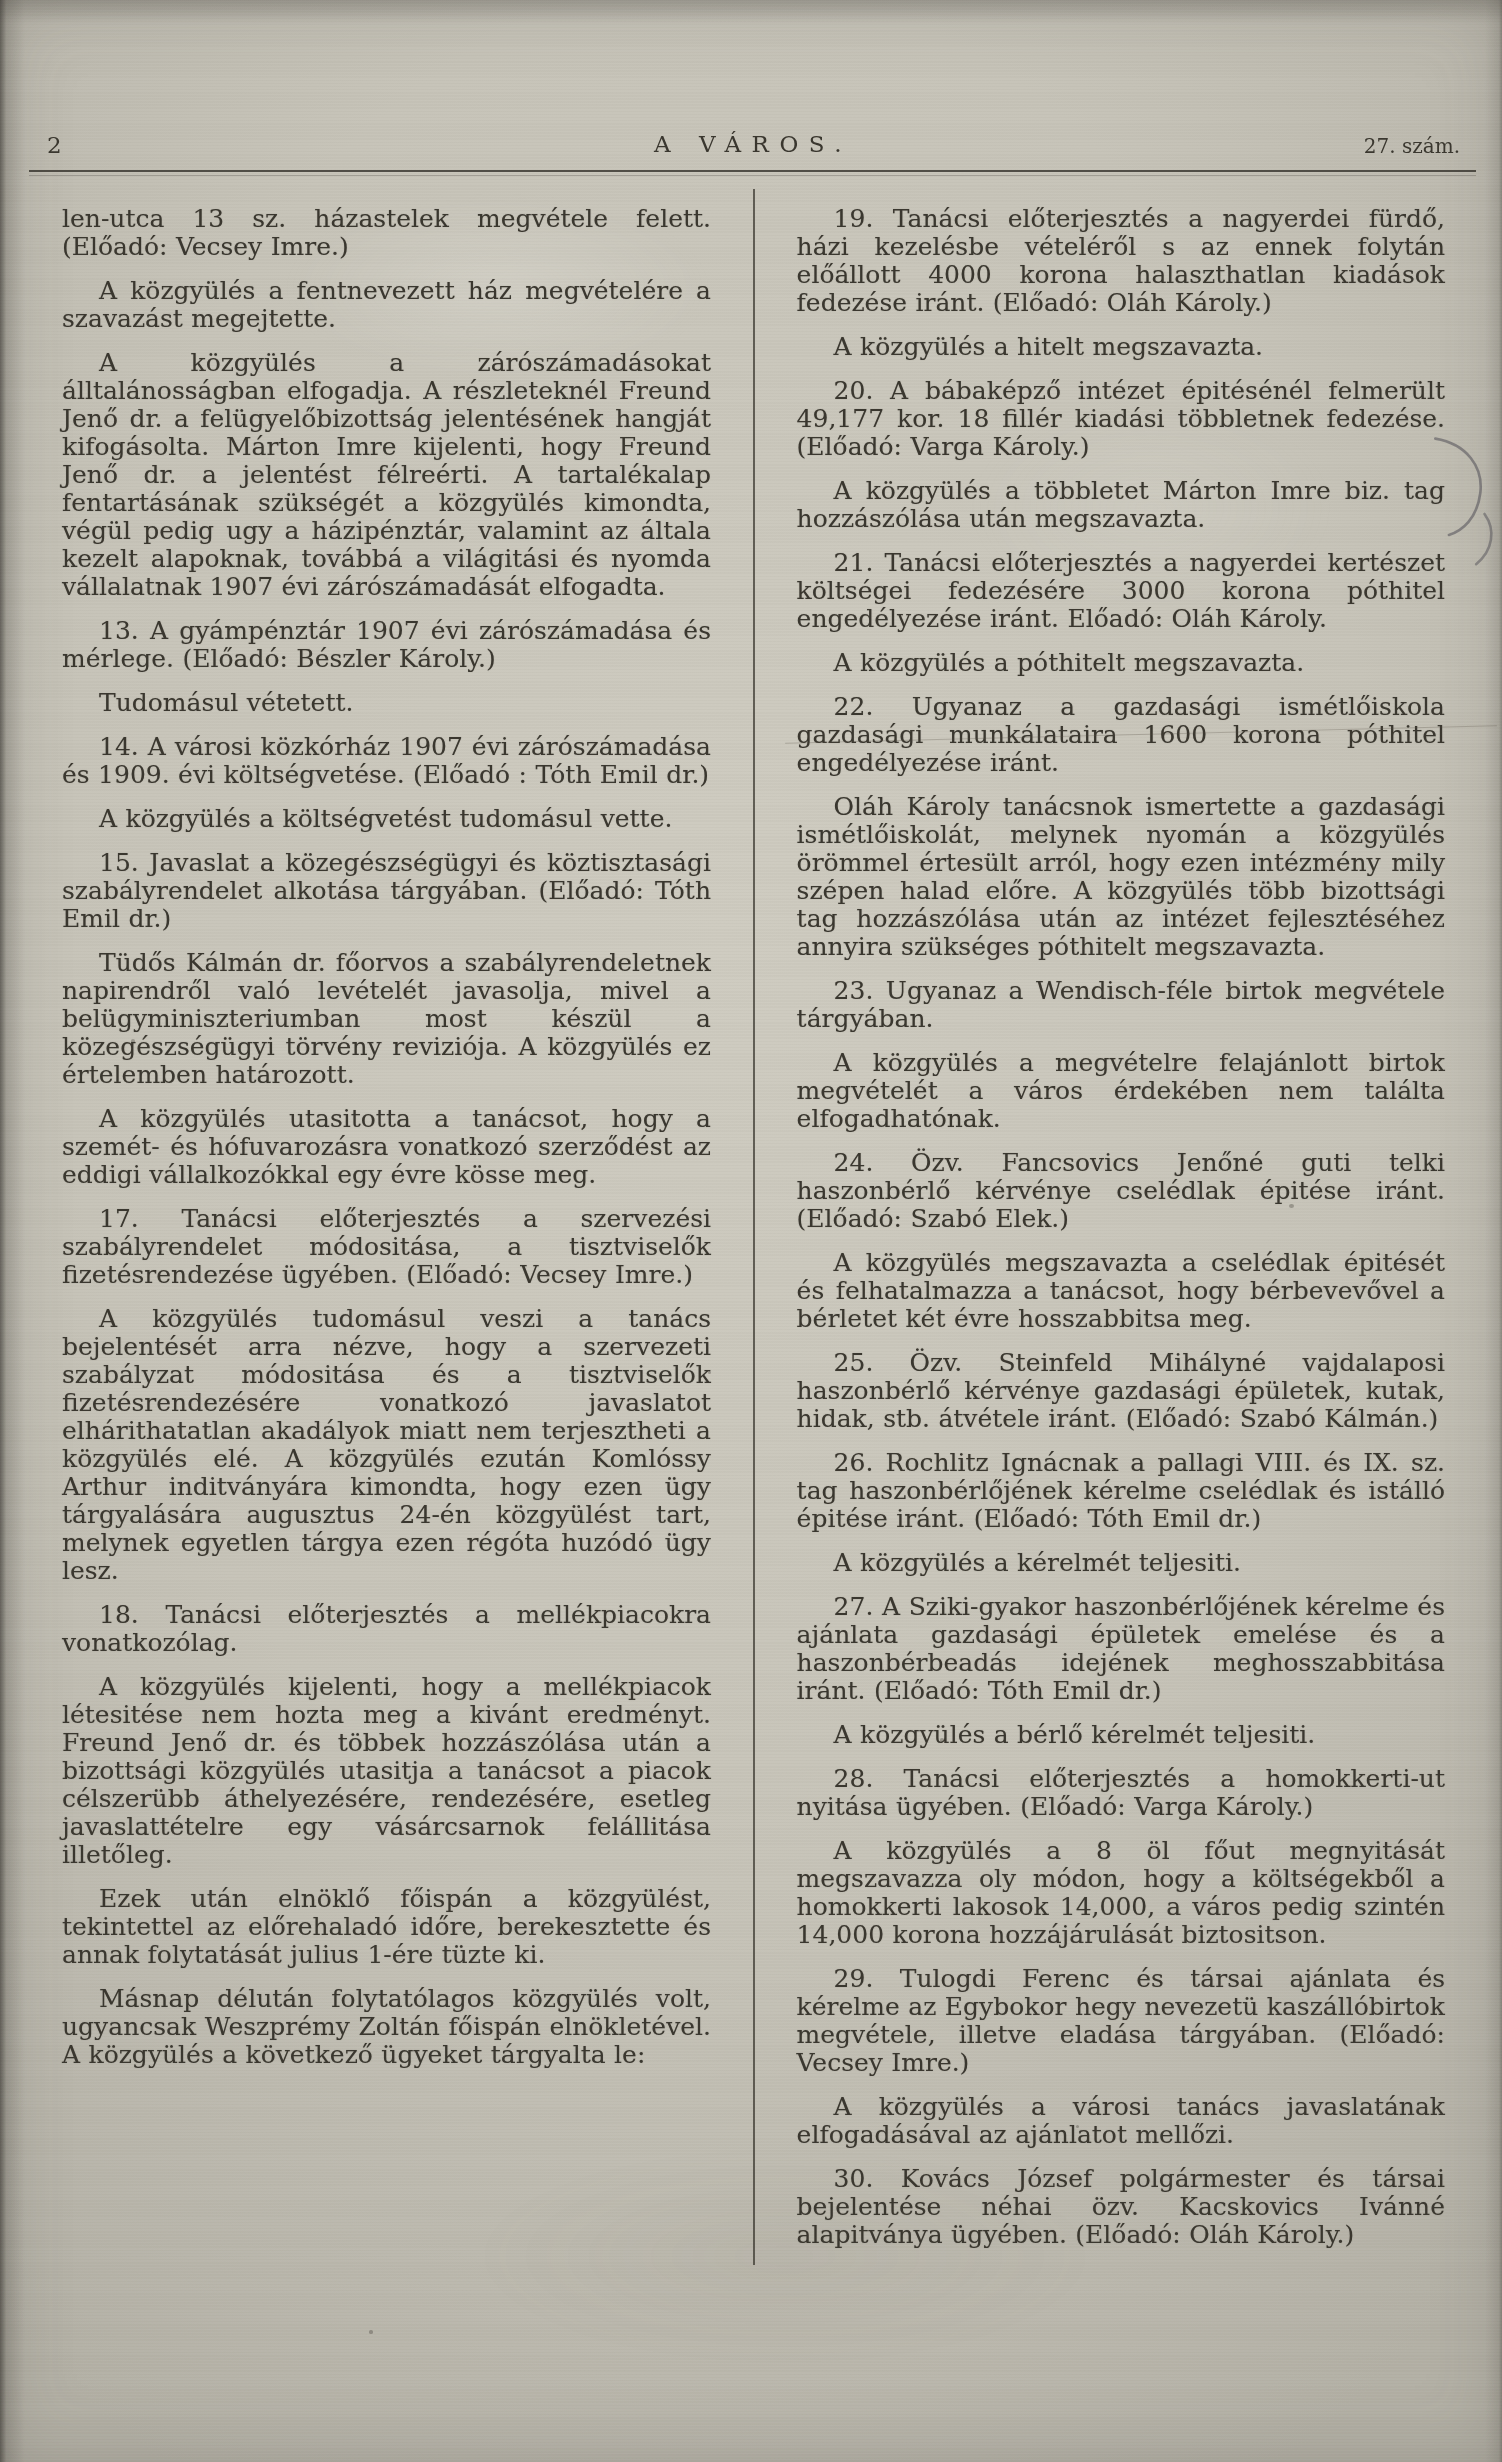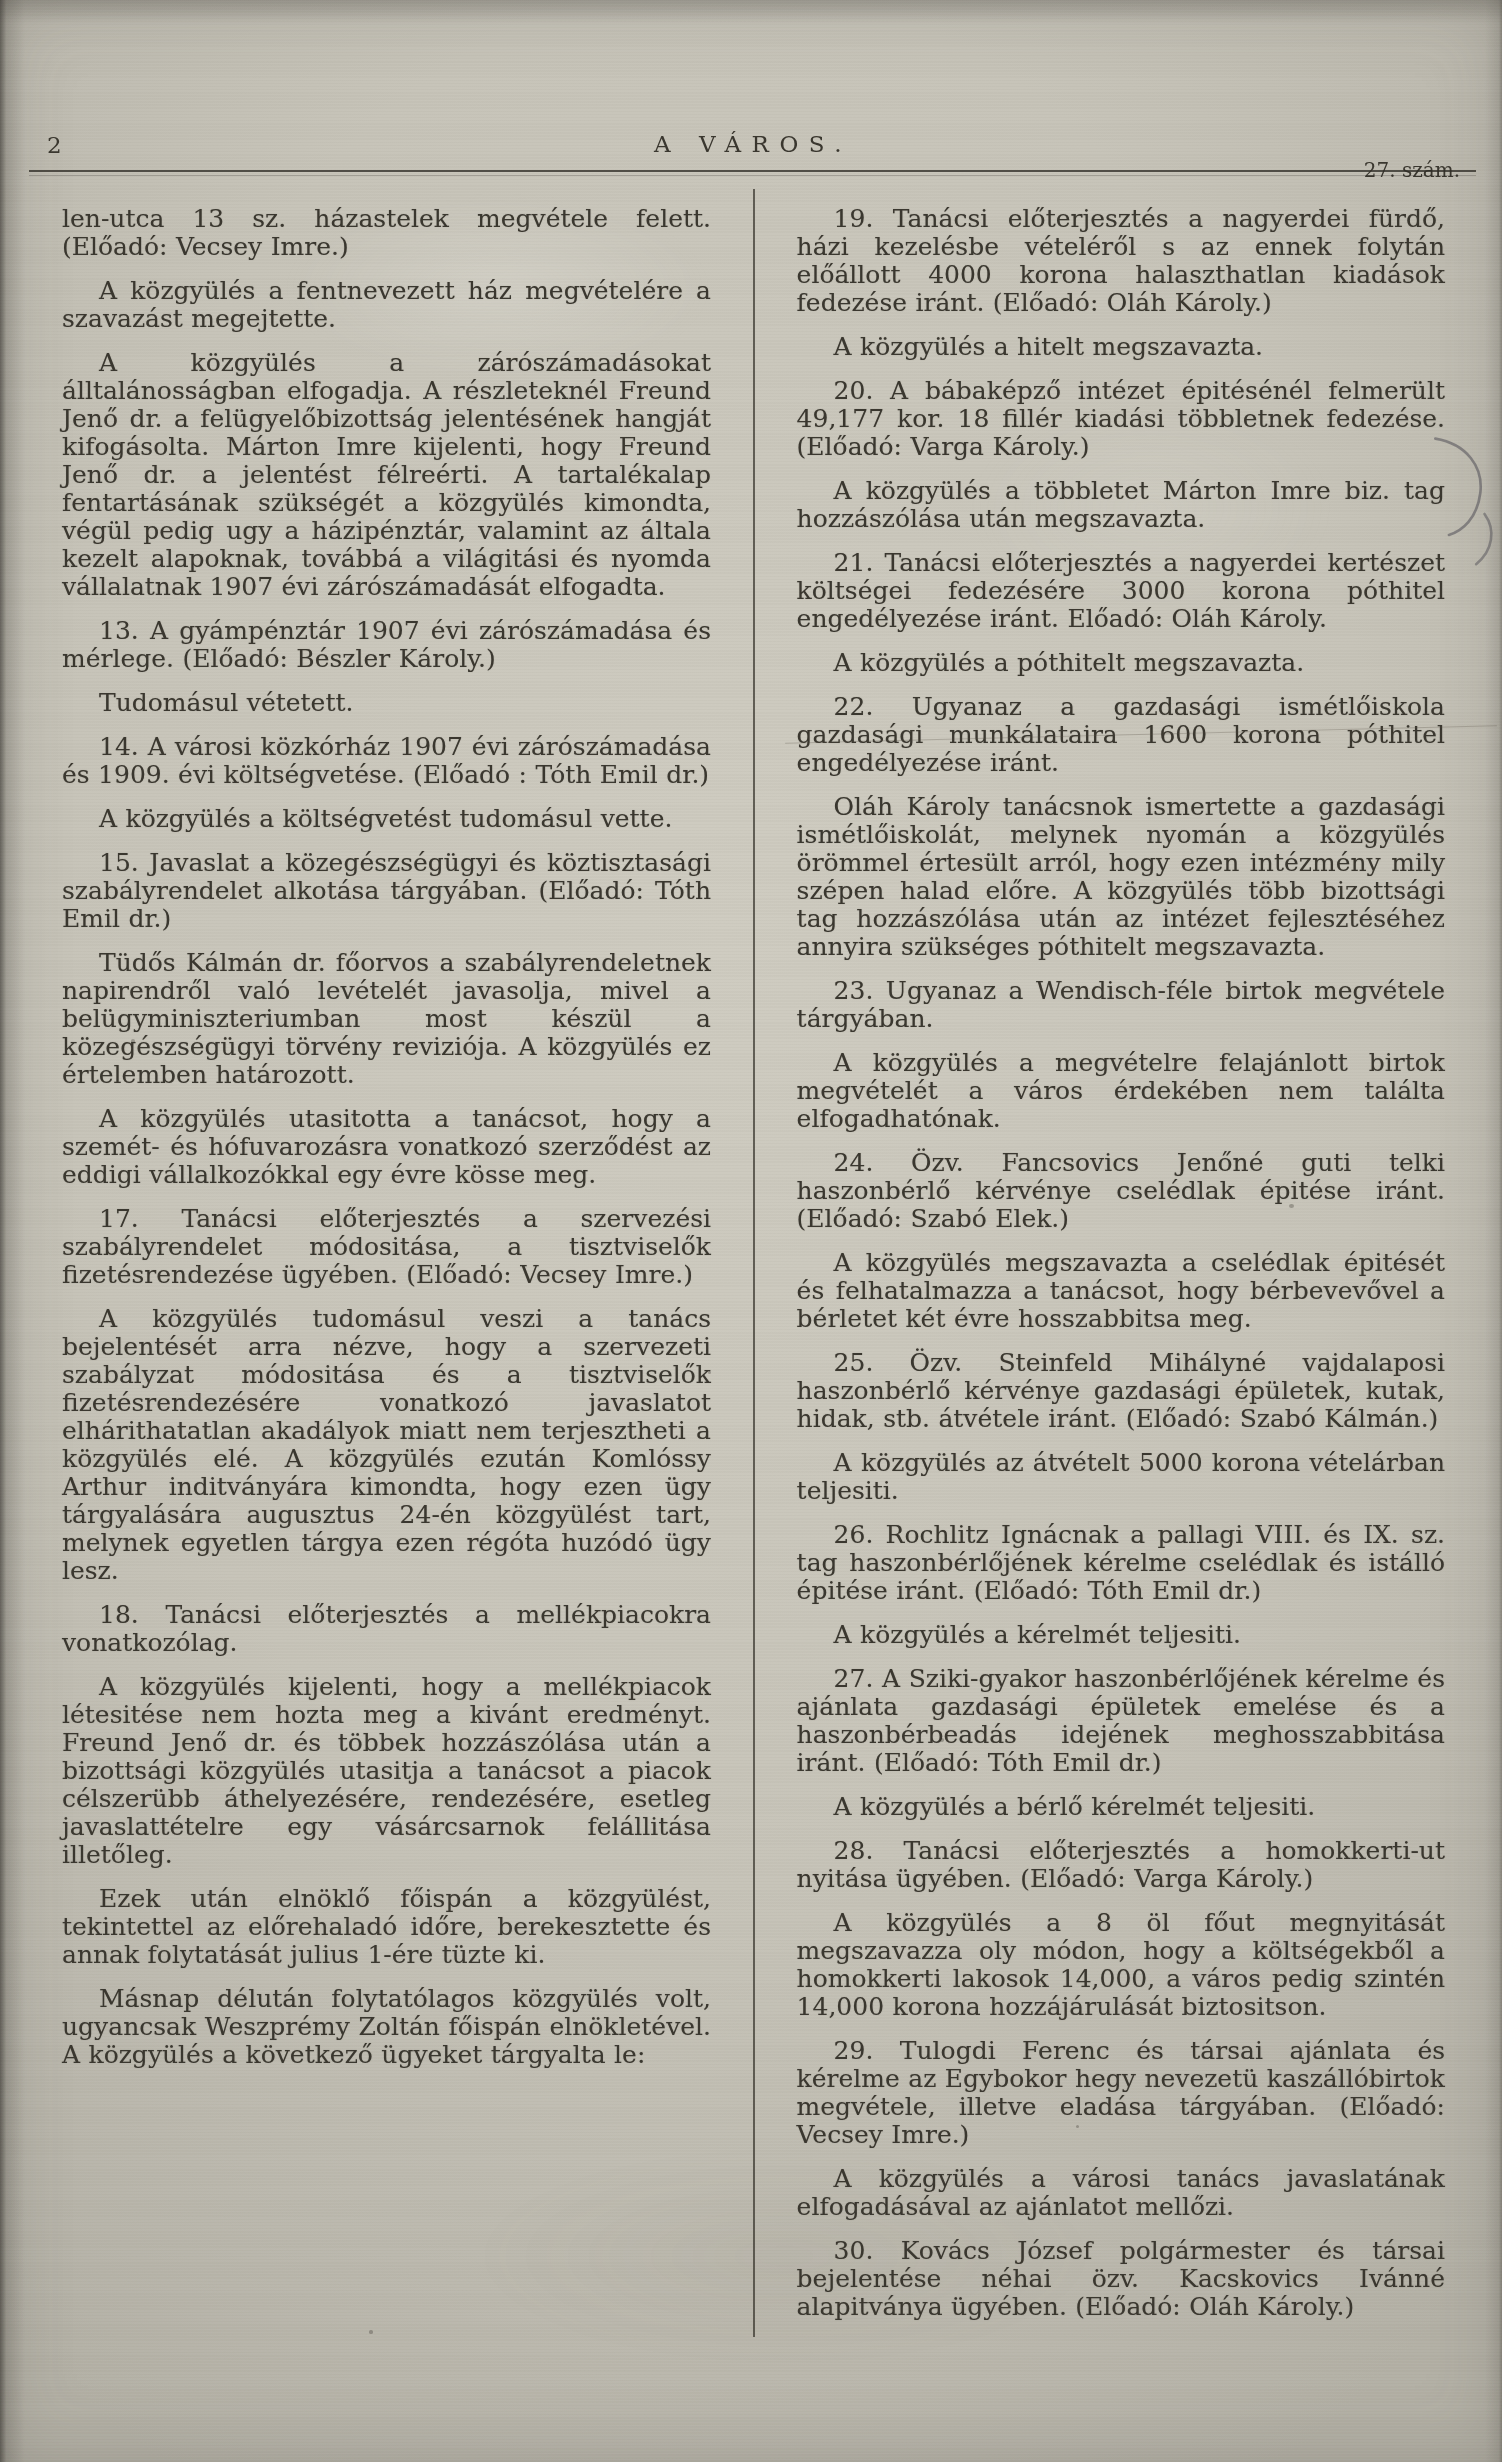--- a/index.html
+++ b/index.html
@@ -17,21 +17,21 @@
       linear-gradient(270deg, rgba(40,38,33,0.38) 0px, rgba(40,38,33,0.10) 4.2px, rgba(0,0,0,0) 18px),
       linear-gradient(180deg, rgba(40,38,33,0.22) 0px, rgba(0,0,0,0) 24px),
       radial-gradient(ellipse 1204px 1727px at 48% 38%, var(--paper-light,#cecbc0) 0%, var(--paper,#c6c3b8) 55%, var(--paper-dark,#b3b0a5) 100%);
     box-shadow: inset 0 0 73px rgba(70,66,58,0.22);
   }
 
   
   .masthead { position:absolute; top:131px; left:46px; right:43px; height:30px; }
   .pageno  { position:absolute; left:1px; top:1px; font-size:23px; }
   .title   { display:block; width:100%; text-align:center; font-size:23px; letter-spacing:10.5px; }
-  .issue   { position:absolute; right:0; top:3.1px; font-size:20px;margin-top:24px; }
+  .issue   { position:absolute; right:0; top:3.1px; font-size:20px; }
   .rule {
     position:absolute; top:170px; left:29px; right:27px; height:3.1px;
     border-top:2.6px solid rgba(48,45,39,0.78);
     box-shadow:0 0.5px 0.5px rgba(48,45,39,0.25);
   }
 
   
   .columns { position:absolute; top:189px; left:46px; right:42px; display:flex; }
   .col {
     font-size:25px; line-height:28px; text-align:justify;
@@ -154,21 +154,20 @@
         <p class="para">23. Ugyanaz a Wendisch-féle birtok megvétele tárgyában.</p>
 
         <p class="para">A közgyülés a megvételre felajánlott birtok megvételét a város érdekében nem találta elfogadhatónak.</p>
 
         <p class="para">24. Özv. Fancsovics Jenőné guti telki haszonbérlő kérvénye cselédlak épitése iránt. (Előadó: Szabó Elek.)</p>
 
         <p class="para">A közgyülés megszavazta a cselédlak épitését és felhatalmazza a tanácsot, hogy bérbevevővel a bérletet két évre hosszabbitsa meg.</p>
 
         <p class="para">25. Özv. Steinfeld Mihályné vajdalaposi haszonbérlő kérvénye gazdasági épületek, kutak, hidak, stb. átvétele iránt. (Előadó: Szabó Kálmán.)</p>
 
-        <p class="para">A közgyülés az átvételt 5000 korona vételárban teljesiti.</p>
 
         <p class="para">26. Rochlitz Ignácnak a pallagi VIII. és IX. sz. tag haszonbérlőjének kérelme cselédlak és istálló épitése iránt. (Előadó: Tóth Emil dr.)</p>
 
         <p class="para">A közgyülés a kérelmét teljesiti.</p>
 
         <p class="para">27. A Sziki-gyakor haszonbérlőjének kérelme és ajánlata gazdasági épületek emelése és a haszonbérbeadás idejének meghosszabbitása iránt. (Előadó: Tóth Emil dr.)</p>
 
         <p class="para">A közgyülés a bérlő kérelmét teljesiti.</p>
 
         <p class="para">28. Tanácsi előterjesztés a homokkerti-ut nyitása ügyében. (Előadó: Varga Károly.)</p>

